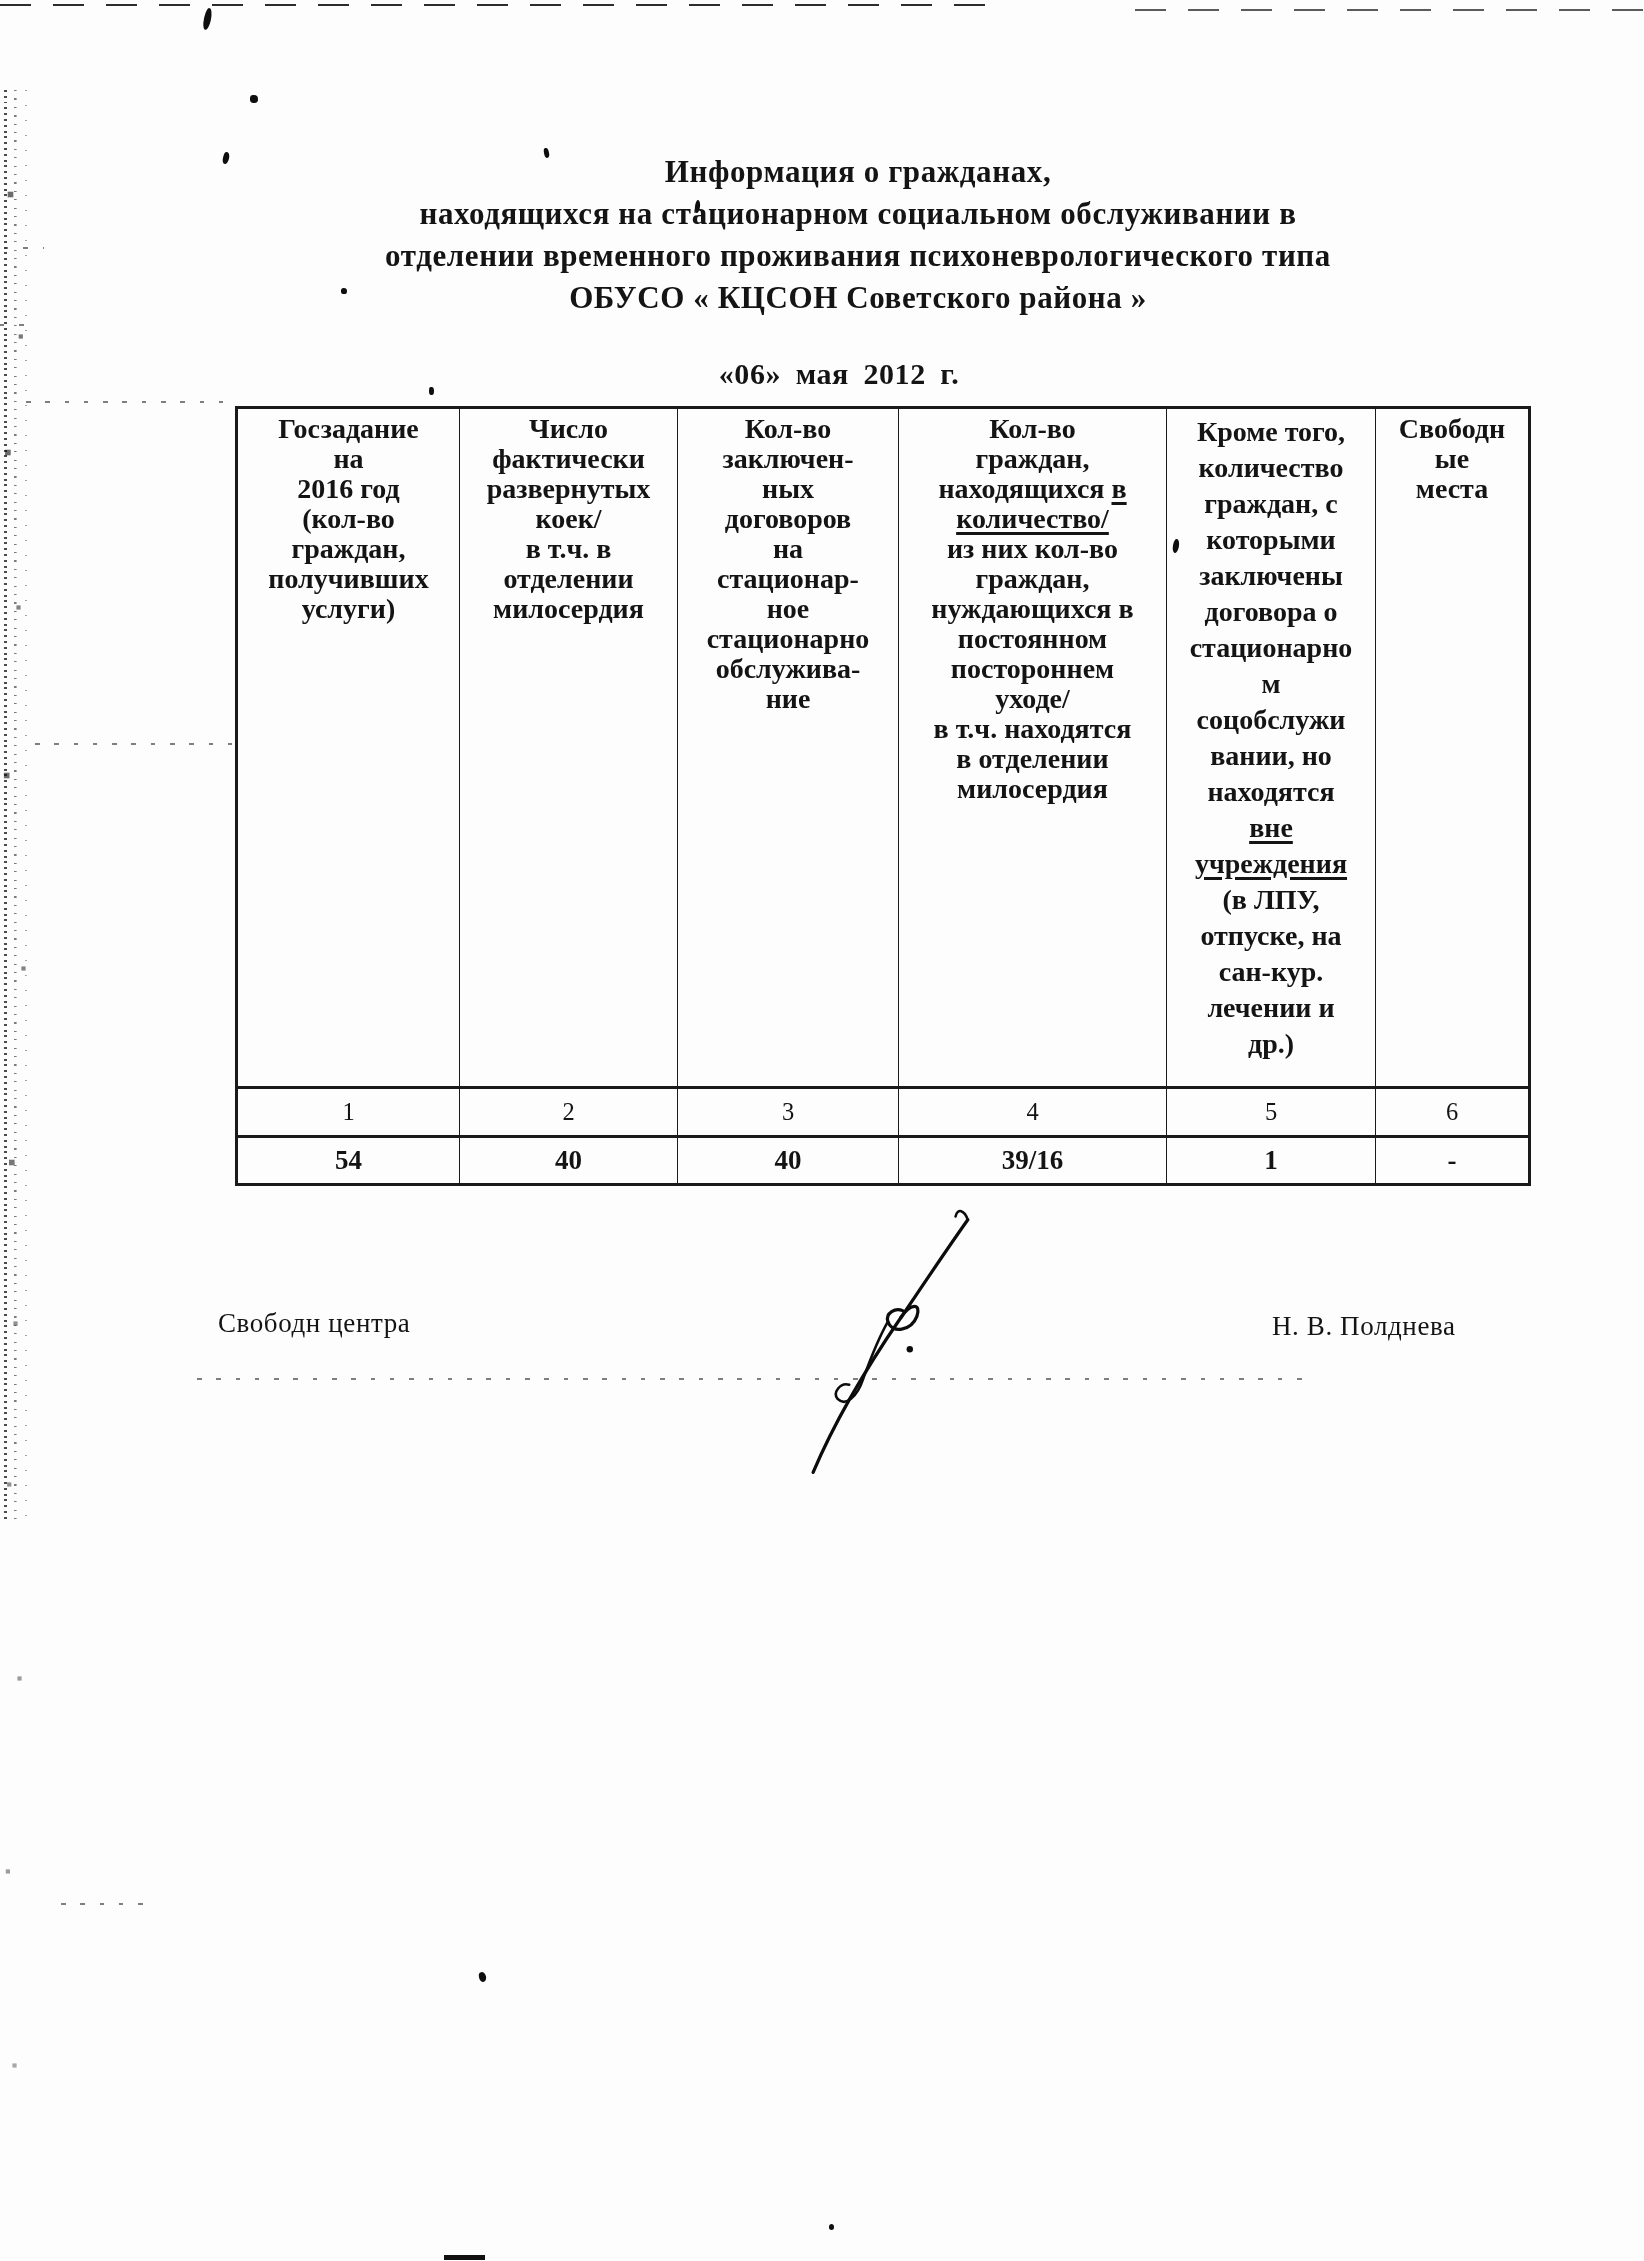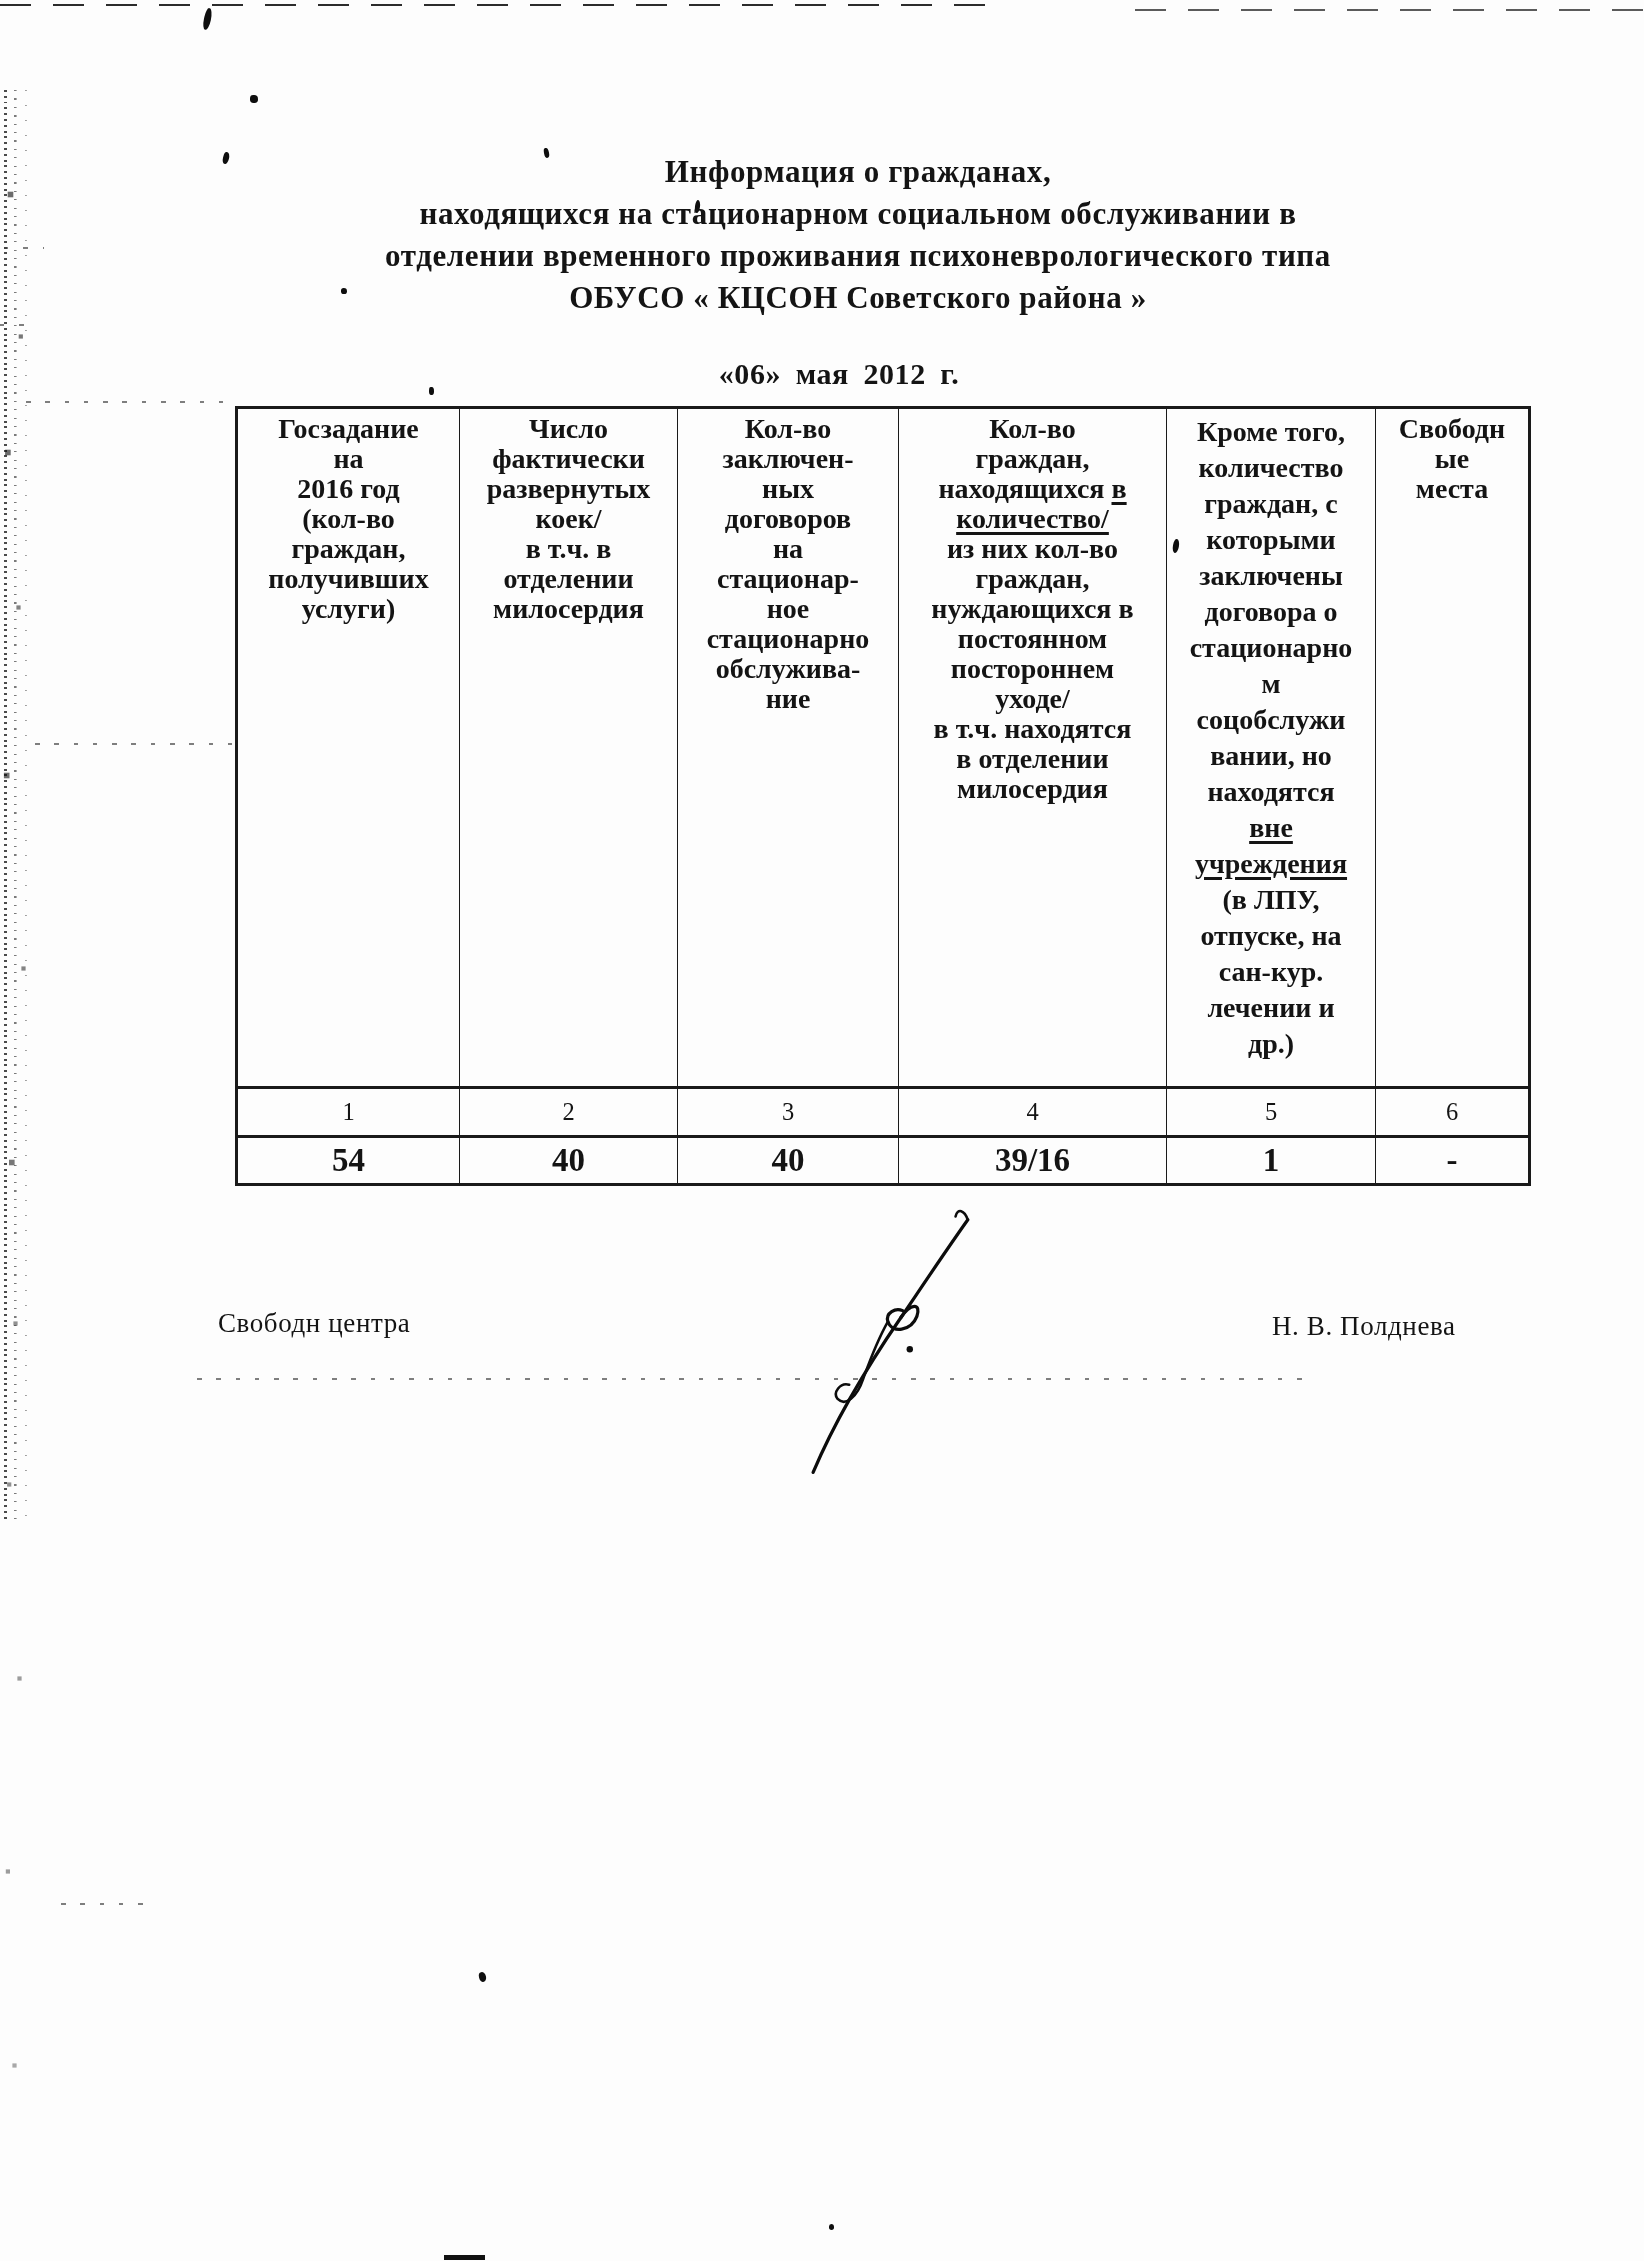--- a/index.html
+++ b/index.html
@@ -56,21 +56,21 @@
   .u{
     text-decoration:underline;
     text-decoration-thickness:2.6px;
     text-underline-offset:3.9px;
   }
   tr.nums td{
     height:46px;font-size:24.5px;font-weight:400;
     border-bottom:3.2px solid #1a1a1a;
   }
   tr.vals td{
-    height:45px;font-size:33px;font-weight:700;
+    height:45px;font-size:27px;font-weight:700;
   }
 
   
   .footer-left{
     position:absolute;left:218px;top:1308px;
     font-size:27px;letter-spacing:0.6px;
   }
   .footer-right{
     position:absolute;left:1272px;top:1311px;
     font-size:27px;letter-spacing:0.6px;

